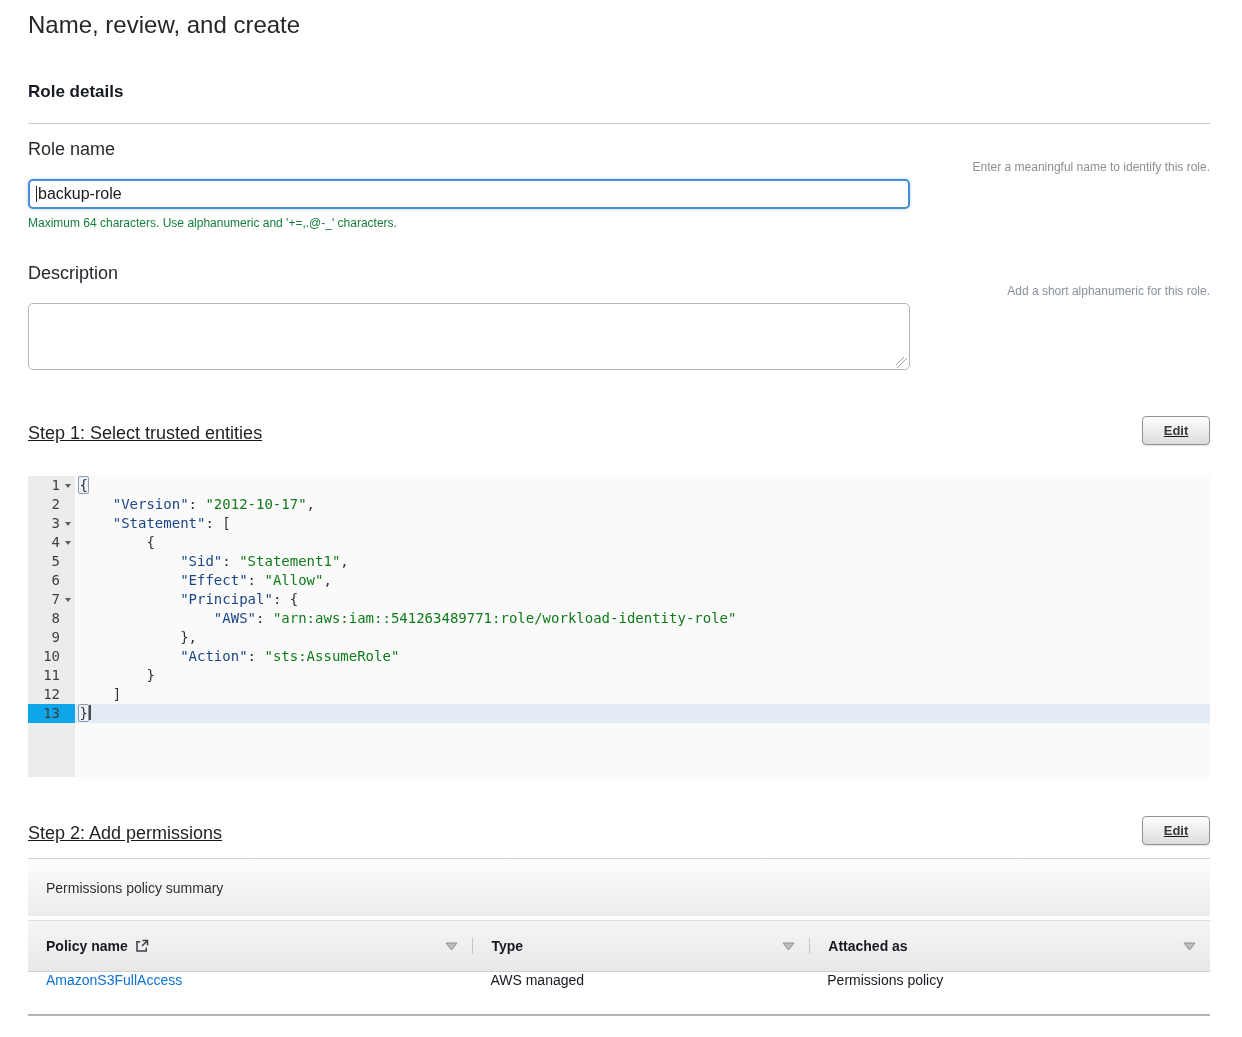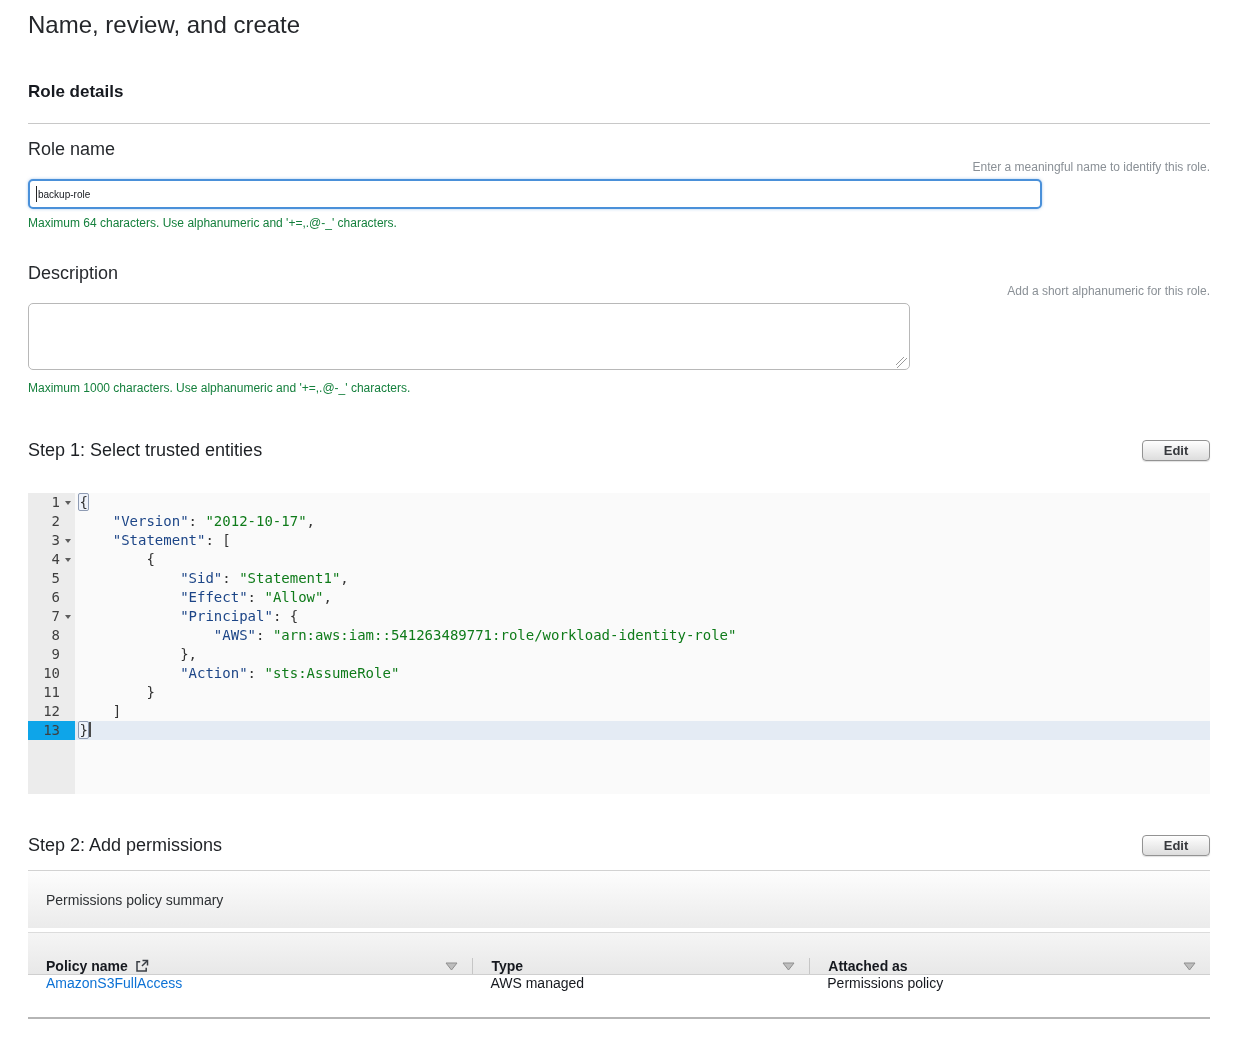--- a/index.html
+++ b/index.html
@@ -24,24 +24,24 @@
     border: none; border-top: 1px solid #c8c8c8;
     margin: 21px 0 0 0;
   }
 
   .field-label { font-size: 18px; color: #26292d; margin-top: 17px; line-height: 17px; }
   .field-help  { font-size: 12px; color: #8a9096; margin-top: 2px; line-height: 15px; text-align: right; }
   .field-constraint { font-size: 12px; color: #15803d; margin-top: 7px; line-height: 15px; }
 
   .input-wrap { position: relative; margin-top: 4px; width: 882px; }
   .text-input {
-    width: 1014px; height: 30px;
+    width: 882px; height: 30px;
     border: 2px solid #4a90d9; border-radius: 5px;
     box-shadow: 0 0 3px rgba(74,144,217,0.5);
-    padding: 0 8px; font-size: 10px; color: #16191f;
+    padding: 0 8px; font-size: 16px; color: #16191f;
     font-family: "Liberation Sans", sans-serif;
     outline: none; background: #fff;
   }
   .input-caret {
     position: absolute; left: 8px; top: 7px;
     width: 1px; height: 16px; background: #222;
   }
 
   .textarea-wrap { position: relative; margin-top: 4px; width: 882px; }
   .description-textarea {
@@ -52,26 +52,27 @@
     outline: none; background: #fff;
   }
   .resize-grip {
     position: absolute; right: 3px; bottom: 6px;
     width: 11px; height: 11px;
     background:
       linear-gradient(135deg, transparent 0 5px, #9a9a9a 5px 6px, transparent 6px 8px, #9a9a9a 8px 9px, transparent 9px);
   }
 
   .step-header {
-    display: flex; justify-content: space-between; align-items: center;
+    display: flex; justify-content: space-between; align-items: flex-end;
     margin-top: 42px;
+    text-decoration: underline;
   }
   .step-heading { font-size: 18px; font-weight: 400; color: #1d2024; line-height: 24px; }
   .edit-button {
-    min-width: 68px; height: 21px; padding: 0 17px;
+    min-width: 68px; height: 29px; padding: 0 17px;
     font-family: "Liberation Sans", sans-serif;
     font-size: 13px; font-weight: 700; color: #37393d;
     background: linear-gradient(#fefefe, #dddddd);
     border: 1px solid #939393; border-radius: 4px;
     box-shadow: 0 1px 1px rgba(0,0,0,0.12);
     cursor: pointer;
   }
 
   
   .code-editor {
@@ -113,21 +114,21 @@
   
   .permissions-panel { margin-top: 13px; border-top: 1px solid #d2d2d2; }
   .panel-header {
     height: 57px; display: flex; align-items: center;
     padding-left: 18px;
     background: linear-gradient(#fdfdfd, #ebebeb);
     font-size: 14px; color: #2e3134;
   }
   .policy-table { margin-top: 4px; }
   .table-header {
-    display: flex; height: 43px; align-items: flex-end;
+    display: flex; height: 52px; align-items: center;
     background: linear-gradient(#f5f5f5, #e8e8e8);
     border-top: 1px solid #dcdcdc;
     border-bottom: 1px solid #cfcfcf;
   }
   .header-cell {
     display: flex; align-items: center; justify-content: space-between;
     padding: 0 14px 0 18px;
     font-size: 14px; font-weight: 700; color: #16191f;
   }
   .header-cell + .header-cell { border-left: 1px solid #c6c6c6; }
@@ -163,21 +164,20 @@
     <div class="input-caret"></div>
   </div>
   <div class="field-constraint">Maximum 64 characters. Use alphanumeric and '+=,.@-_' characters.</div>
 
   <div class="field-label" style="margin-top:34px">Description</div>
   <div class="field-help">Add a short alphanumeric for this role.</div>
   <div class="textarea-wrap">
     <textarea class="description-textarea" value="" style=""></textarea>
     <div class="resize-grip"></div>
   </div>
-  <div class="field-constraint">Maximum 1000 characters. Use alphanumeric and '+=,.@-_' characters.</div>
 
   <div class="step-header">
     <div class="step-heading">Step 1: Select trusted entities</div>
     <button class="edit-button">Edit</button>
   </div>
 
   <div class="code-editor">
     <div class="editor-gutter">
         <div class="gutter-cell"><span>1</span><span class="fold-arrow"></span></div>
         <div class="gutter-cell"><span>2</span></div>

